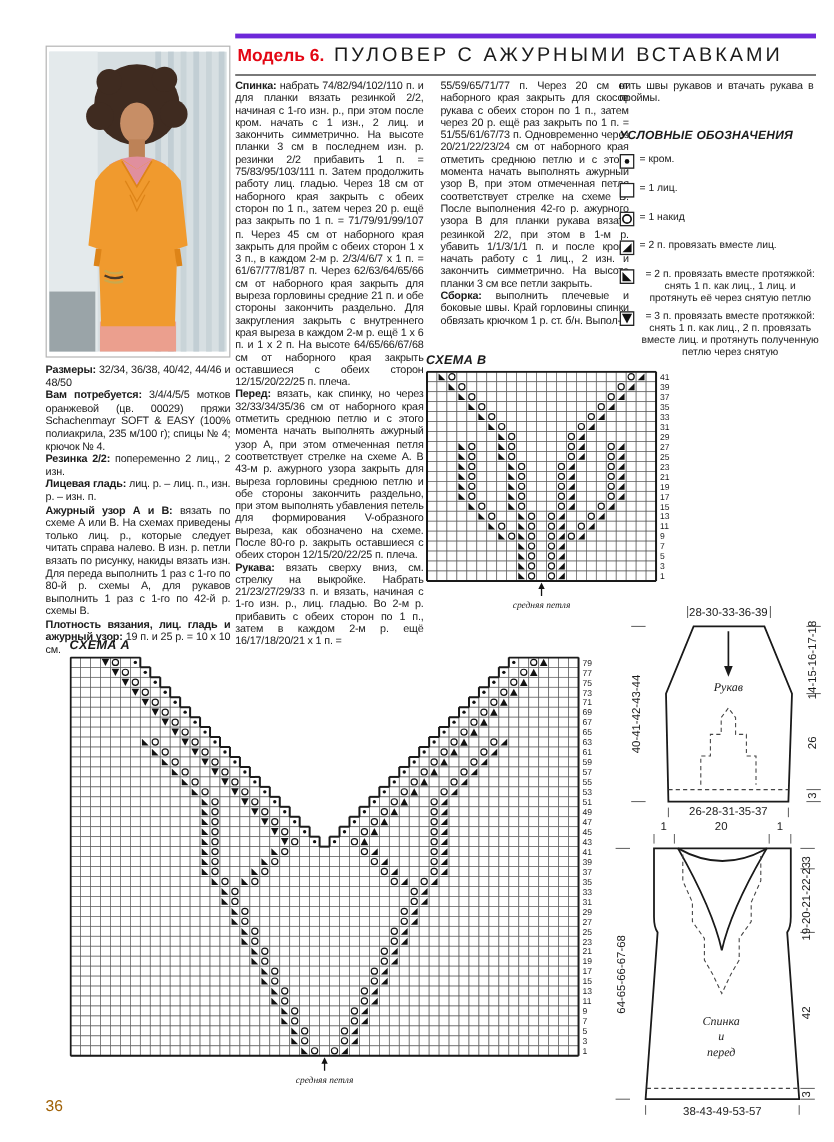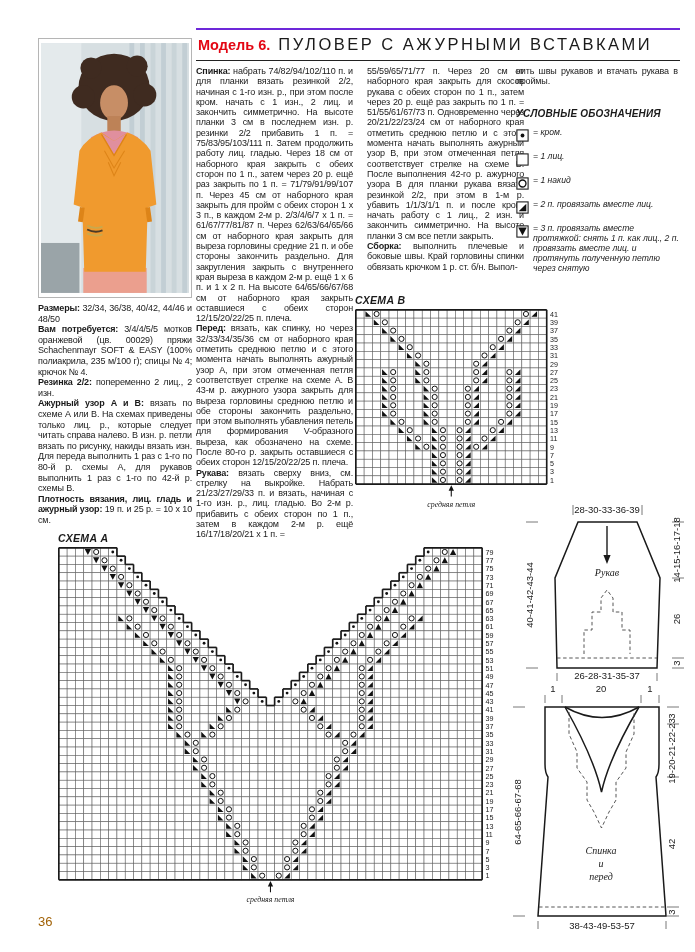--- a/index.html
+++ b/index.html
@@ -1,40 +1,40 @@
 <!DOCTYPE html>
 <html><head>
 <meta charset="utf-8">
 <style>
   html,body{margin:0;padding:0;background:#888;}
   #page{position:relative;width:695px;height:952px;background:#ffffff;overflow:hidden;
         font-family:"Liberation Sans", sans-serif;color:#1a1a1a;}
   
-  #header{position:absolute;left:196px;top:28px;width:482px;border-top:2px solid #6d28d9;
+  #header{position:absolute;left:196px;top:28px;width:482px;border-top:4px solid #6d28d9;
           border-bottom:1.5px solid #222;padding:5px 0 6px 2px;}
   #header .model{color:#e30613;font-weight:bold;font-size:14.5px;margin-right:8px;}
   #header .title{font-size:16.5px;letter-spacing:2.5px;font-weight:400;}
   
   #photo{position:absolute;left:38px;top:38px;width:154px;height:260px;border:1px solid #b5b5b5;
          background:#fff;padding:2px;box-sizing:border-box;}
   #photo svg{display:block;width:100%;height:100%;}
   
   .col{position:absolute;font-size:9px;line-height:10.3px;text-align:justify;letter-spacing:-0.15px;}
   .col p{margin:0;}
   .col b{font-weight:bold;}
   #col1{left:196px;top:66px;width:157px;}
   #col2{left:355px;top:66px;width:157px;margin-left:12px;}
   #col3{left:516px;top:66px;width:162px;}
   #materials{left:38px;top:303px;width:154px;font-size:9px;line-height:10.6px;}
   
   #legend{position:absolute;left:516px;top:108px;width:168px;}
   #legend h3{margin:0 0 8px 0;font-size:10px;font-style:italic;letter-spacing:0.2px;}
   .lg-item{display:flex;margin-bottom:5px;}
   .lg-sym{flex:0 0 17px;padding-top:1px;}
-  .lg-txt{font-size:8.6px;line-height:10px;font-style:italic;text-align:left;}
+  .lg-txt{font-size:8.6px;line-height:10px;text-align:center;}
   
   .chart-block{position:absolute;}
   .chart-block h3{margin:0 0 3px 0;font-size:10.5px;font-style:italic;letter-spacing:0.3px;}
   #chartA{left:38px;top:532px;padding-left:20px;}
   #chartB{left:355px;top:294px;}
   .cell{fill:#ffffff;stroke:#606060;stroke-width:0.7;}
   .thick{stroke:#1a1a1a;stroke-width:2;fill:none;}
   .rownum{font-size:8.6px;fill:#1a1a1a;font-family:"Liberation Sans",sans-serif;}
   .chlabel{font-size:9.5px;font-style:italic;fill:#1a1a1a;font-family:"Liberation Serif",serif;}
   
@@ -106,20 +106,21 @@
     <p><b>Сборка:</b><span> выполнить плечевые и боковые швы. Край горловины спинки обвязать крючком 1 р. ст. б/н. Выпол-</span></p>
   </div>
   <div id="col3" class="col">
     <p><span>нить швы рукавов и втачать рукава в проймы.</span></p>
   </div>
 
   <div id="materials" class="col">
     <p><b>Размеры:</b><span> 32/34, 36/38, 40/42, 44/46 и 48/50</span></p>
     <p><b>Вам потребуется:</b><span> 3/4/4/5/5 мотков оранжевой (цв. 00029) пряжи Schachenmayr SOFT &amp; EASY (100% полиакрила, 235 м/100 г); спицы № 4; крючок № 4.</span></p>
     <p><b>Резинка 2/2:</b><span> попеременно 2 лиц., 2 изн.</span></p>
+    <p><b>Лицевая гладь:</b><span> лиц. р. – лиц. п., изн. р. – изн. п.</span></p>
     <p><b>Ажурный узор А и В:</b><span> вязать по схеме А или В. На схемах приведены только лиц. р., которые следует читать справа налево. В изн. р. петли вязать по рисунку, накиды вязать изн. Для переда выполнить 1 раз с 1-го по 80-й р. схемы А, для рукавов выполнить 1 раз с 1-го по 42-й р. схемы В.</span></p>
     <p><b>Плотность вязания, лиц. гладь и ажурный узор:</b><span> 19 п. и 25 р. = 10 х 10 см.</span></p>
   </div>
 
   <div id="legend">
     <h3>УСЛОВНЫЕ ОБОЗНАЧЕНИЯ</h3>
     <div class="lg-item">
         <span class="lg-sym"><svg width="13" height="13" viewBox="-0.8 -0.8 11.6 11.6">
     <rect x="0" y="0" width="10" height="10" fill="#fff" stroke="#222" stroke-width="1"></rect>
     <circle cx="5" cy="5" r="1.7" fill="#111"></circle>
@@ -138,20 +139,27 @@
     <circle cx="5" cy="5" r="3.1" fill="none" stroke="#111" stroke-width="1.2"></circle>
           </svg></span>
         <span class="lg-txt">= 1 накид</span>
       </div>
     <div class="lg-item">
         <span class="lg-sym"><svg width="13" height="13" viewBox="-0.8 -0.8 11.6 11.6">
     <rect x="0" y="0" width="10" height="10" fill="#fff" stroke="#222" stroke-width="1"></rect>
     <polygon points="1.6,8.4 8.4,8.4 8.4,1.6" fill="#111"></polygon>
           </svg></span>
         <span class="lg-txt">= 2 п. провязать вместе лиц.</span>
+      </div>
+    <div class="lg-item">
+        <span class="lg-sym"><svg width="13" height="13" viewBox="-0.8 -0.8 11.6 11.6">
+    <rect x="0" y="0" width="10" height="10" fill="#fff" stroke="#222" stroke-width="1"></rect>
+    <polygon points="1.6,1.6 1.6,8.4 8.4,8.4" fill="#111"></polygon>
+          </svg></span>
+        <span class="lg-txt">= 2 п. провязать вместе протяжкой: снять 1 п. как лиц., 1 лиц. и протянуть её через снятую петлю</span>
       </div>
     <div class="lg-item">
         <span class="lg-sym"><svg width="13" height="13" viewBox="-0.8 -0.8 11.6 11.6">
     <rect x="0" y="0" width="10" height="10" fill="#fff" stroke="#222" stroke-width="1"></rect>
     <polygon points="1.2,1.4 8.8,1.4 5,8.6" fill="#111"></polygon>
           </svg></span>
         <span class="lg-txt">= 3 п. провязать вместе протяжкой: снять 1 п. как лиц., 2 п. провязать вместе лиц. и протянуть полученную петлю через снятую</span>
       </div>
   </div>
 

